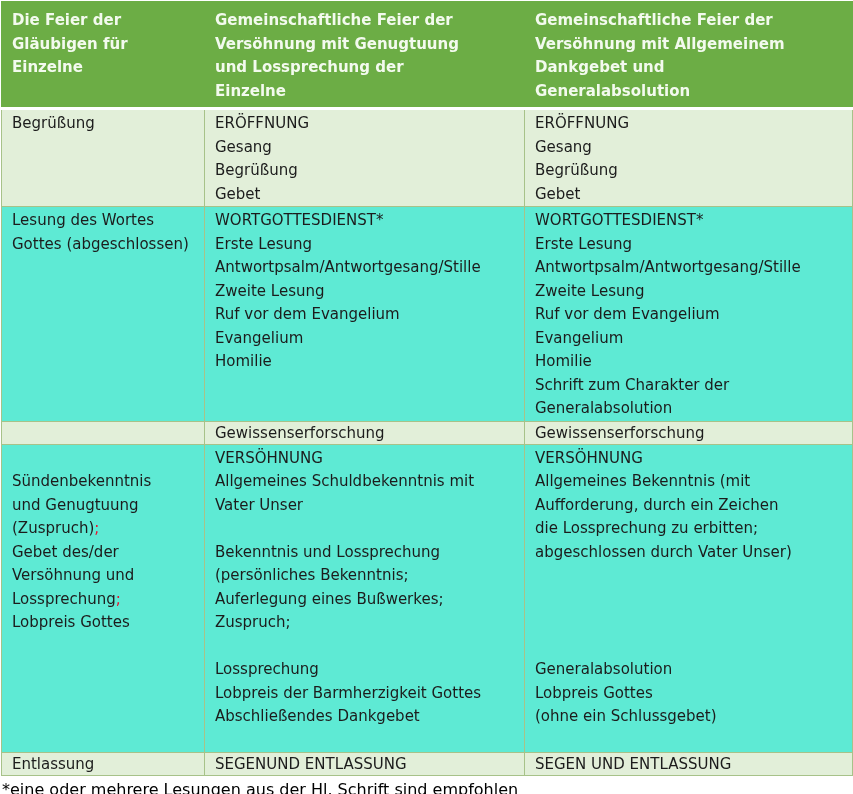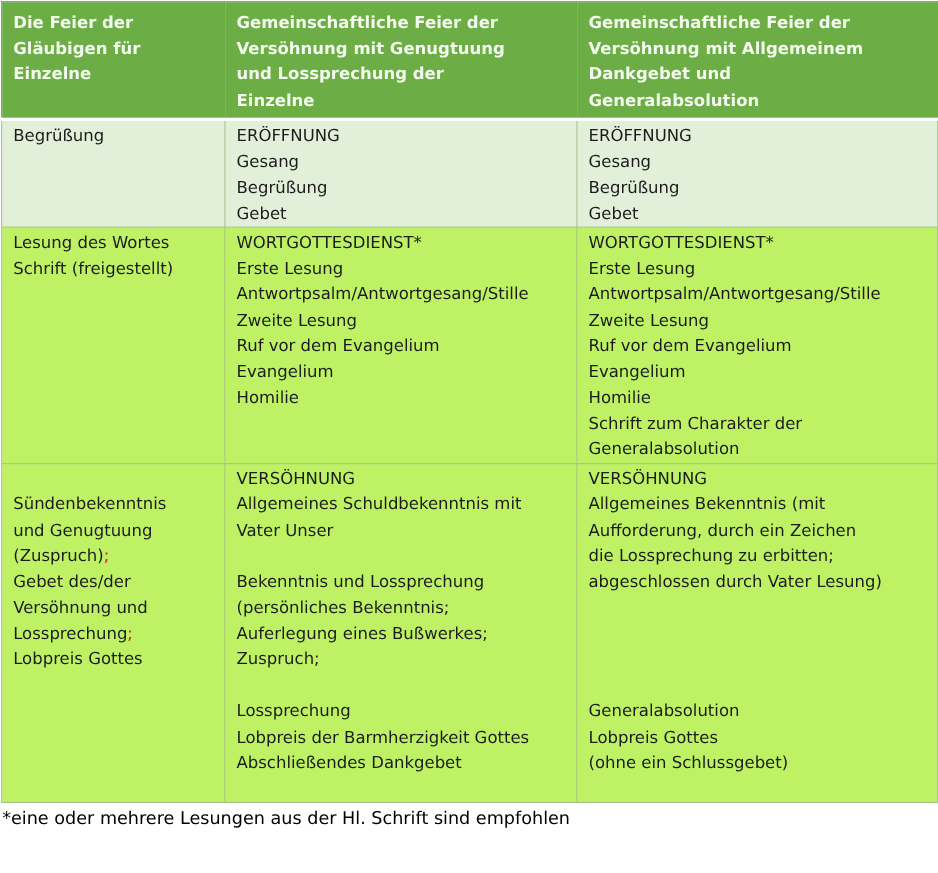--- a/index.html
+++ b/index.html
@@ -36,21 +36,21 @@
     border:1px solid var(--header-green);
     border-bottom:3px solid #ffffff;
     font-size:15px;
   }
   th .line{line-height:23.5px;min-height:23.5px;white-space:nowrap;}
   td{
     vertical-align:top;
     border:1px solid var(--border-green);
     padding:2px 8px 0 10px;
     font-size:15px;
-    background:#bef264;
+    background:#5eead4;
   }
   tr.green td{background:var(--row-green);margin-top:39px;}
   td .line{line-height:23.5px;min-height:23.5px;white-space:nowrap;}
   tr.compact td{padding:1px 8px 1px 10px;}
   tr.compact td .line{line-height:20px;min-height:20px;}
   .red{color:var(--accent-red);}
   .footnote{
     margin:3px 0 0 2px;
     font-size:16px;
     line-height:22px;
@@ -101,21 +101,21 @@
       <td>
           <div class="line">ERÖFFNUNG</div>
           <div class="line">Gesang</div>
           <div class="line">Begrüßung</div>
           <div class="line">Gebet</div>
         </td>
     </tr>
     <tr>
       <td>
           <div class="line">Lesung des Wortes</div>
-          <div class="line">Schrift (freigestellt)</div>
+          <div class="line">Gottes (abgeschlossen)</div>
         </td>
       <td>
           <div class="line">WORTGOTTESDIENST*</div>
           <div class="line">Erste Lesung</div>
           <div class="line">Antwortpsalm/Antwortgesang/Stille</div>
           <div class="line">Zweite Lesung</div>
           <div class="line">Ruf vor dem Evangelium</div>
           <div class="line">Evangelium</div>
           <div class="line">Homilie</div>
         </td>
@@ -124,20 +124,31 @@
           <div class="line">Erste Lesung</div>
           <div class="line">Antwortpsalm/Antwortgesang/Stille</div>
           <div class="line">Zweite Lesung</div>
           <div class="line">Ruf vor dem Evangelium</div>
           <div class="line">Evangelium</div>
           <div class="line">Homilie</div>
           <div class="line">Schrift zum Charakter der</div>
           <div class="line">Generalabsolution</div>
         </td>
     </tr>
+    <tr class="green compact">
+      <td>
+          <div class="line">&nbsp;</div>
+        </td>
+      <td>
+          <div class="line">Gewissenserforschung</div>
+        </td>
+      <td>
+          <div class="line">Gewissenserforschung</div>
+        </td>
+    </tr>
     <tr>
       <td>
           <div class="line">&nbsp;</div>
           <div class="line">Sündenbekenntnis</div>
           <div class="line">und Genugtuung</div>
           <div class="line"><span>(Zuspruch)</span><span class="red">;</span></div>
           <div class="line">Gebet des/der</div>
           <div class="line">Versöhnung und</div>
           <div class="line"><span>Lossprechung</span><span class="red">;</span></div>
           <div class="line">Lobpreis Gottes</div>
@@ -155,26 +166,37 @@
           <div class="line">Lossprechung</div>
           <div class="line">Lobpreis der Barmherzigkeit Gottes</div>
           <div class="line">Abschließendes Dankgebet</div>
           <div class="line">&nbsp;</div>
         </td>
       <td>
           <div class="line">VERSÖHNUNG</div>
           <div class="line">Allgemeines Bekenntnis (mit</div>
           <div class="line">Aufforderung, durch ein Zeichen</div>
           <div class="line">die Lossprechung zu erbitten;</div>
-          <div class="line">abgeschlossen durch Vater Lesung)</div>
+          <div class="line">abgeschlossen durch Vater Unser)</div>
           <div class="line">&nbsp;</div>
           <div class="line">&nbsp;</div>
           <div class="line">&nbsp;</div>
           <div class="line">&nbsp;</div>
           <div class="line">Generalabsolution</div>
           <div class="line">Lobpreis Gottes</div>
           <div class="line">(ohne ein Schlussgebet)</div>
+        </td>
+    </tr>
+    <tr class="green compact">
+      <td>
+          <div class="line">Entlassung</div>
+        </td>
+      <td>
+          <div class="line">SEGENUND ENTLASSUNG</div>
+        </td>
+      <td>
+          <div class="line">SEGEN UND ENTLASSUNG</div>
         </td>
     </tr>
   </tbody>
 </table>
 
 <div class="footnote">*eine oder mehrere Lesungen aus der Hl. Schrift sind empfohlen</div>
 
 </body></html>

